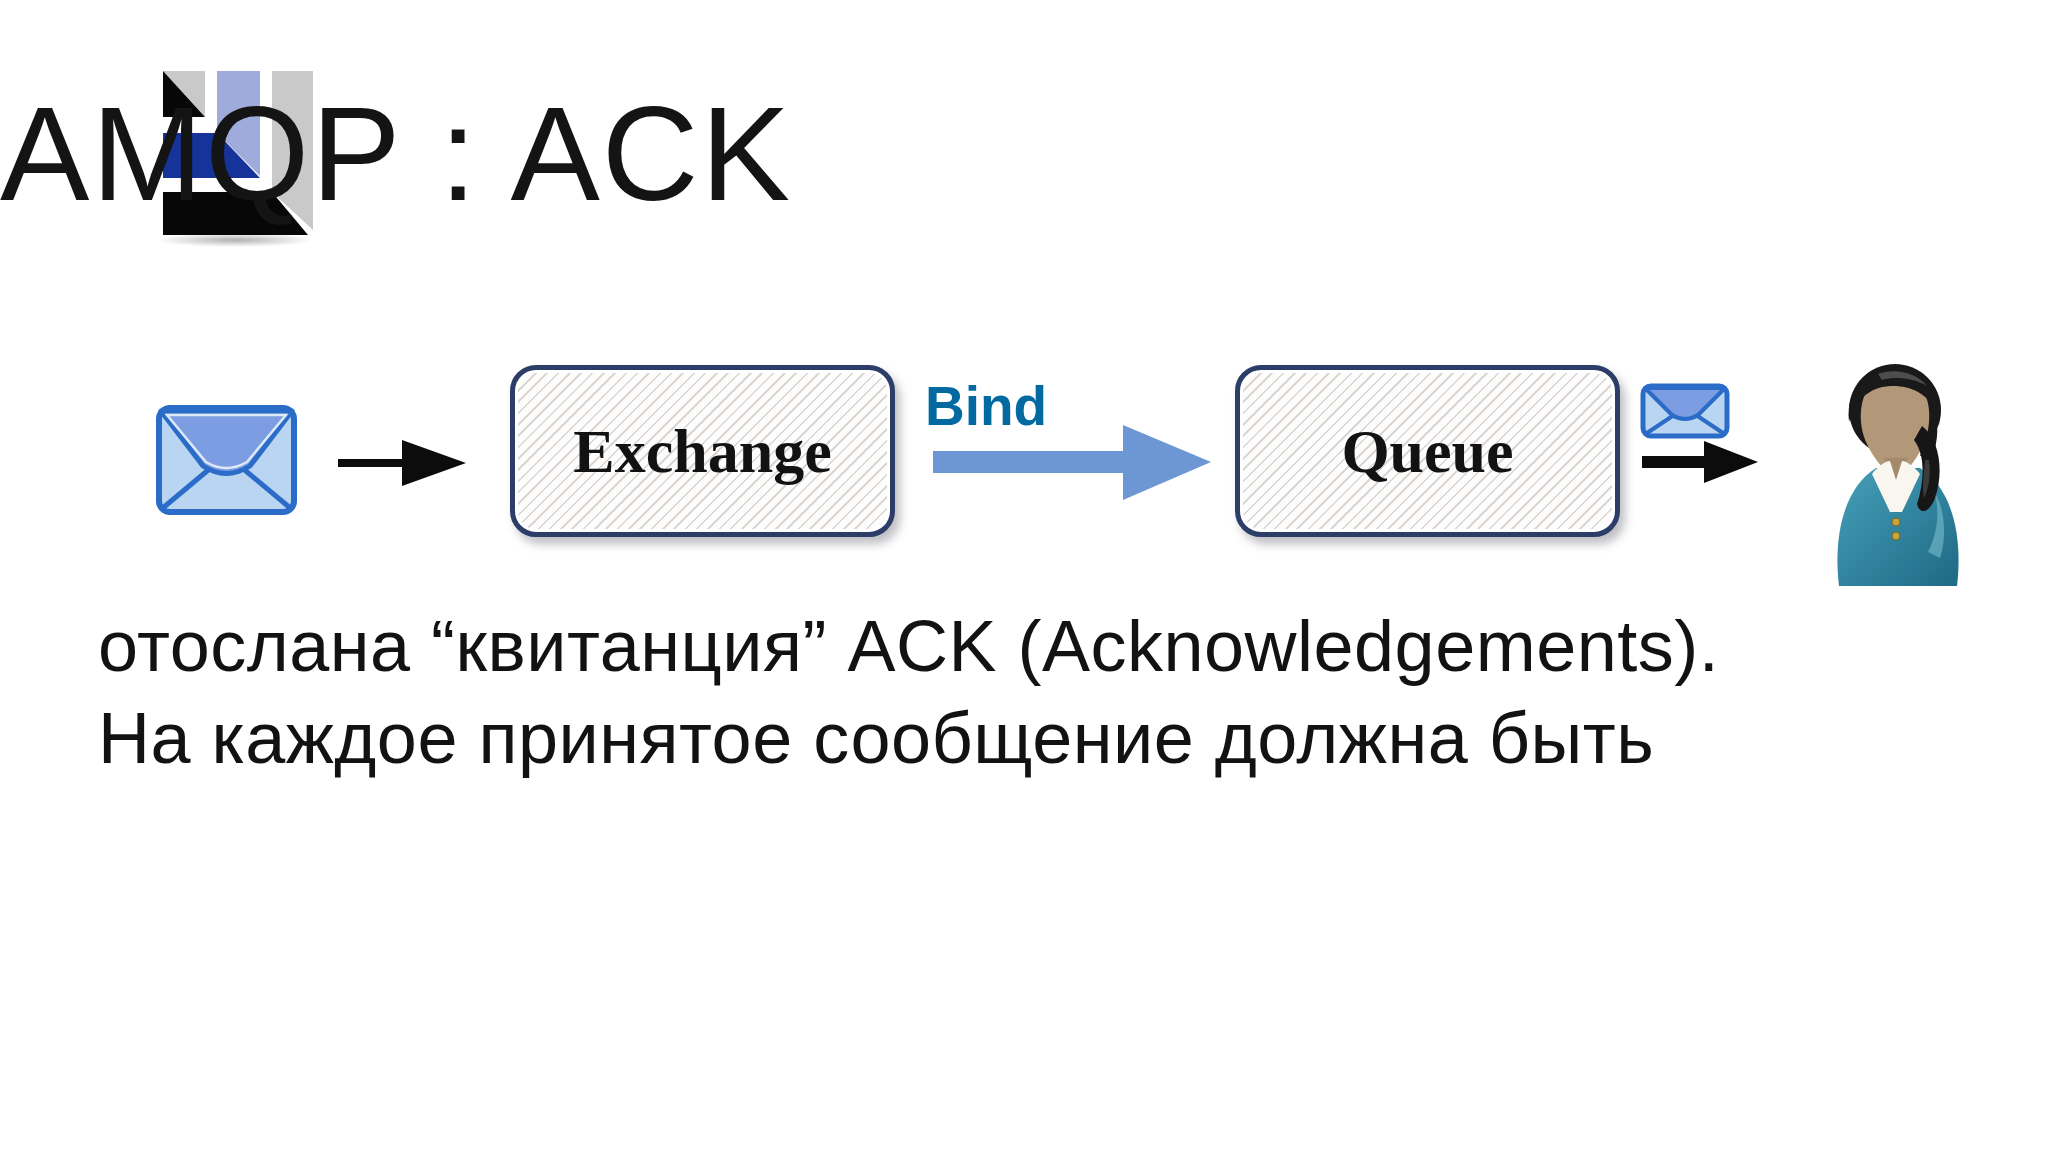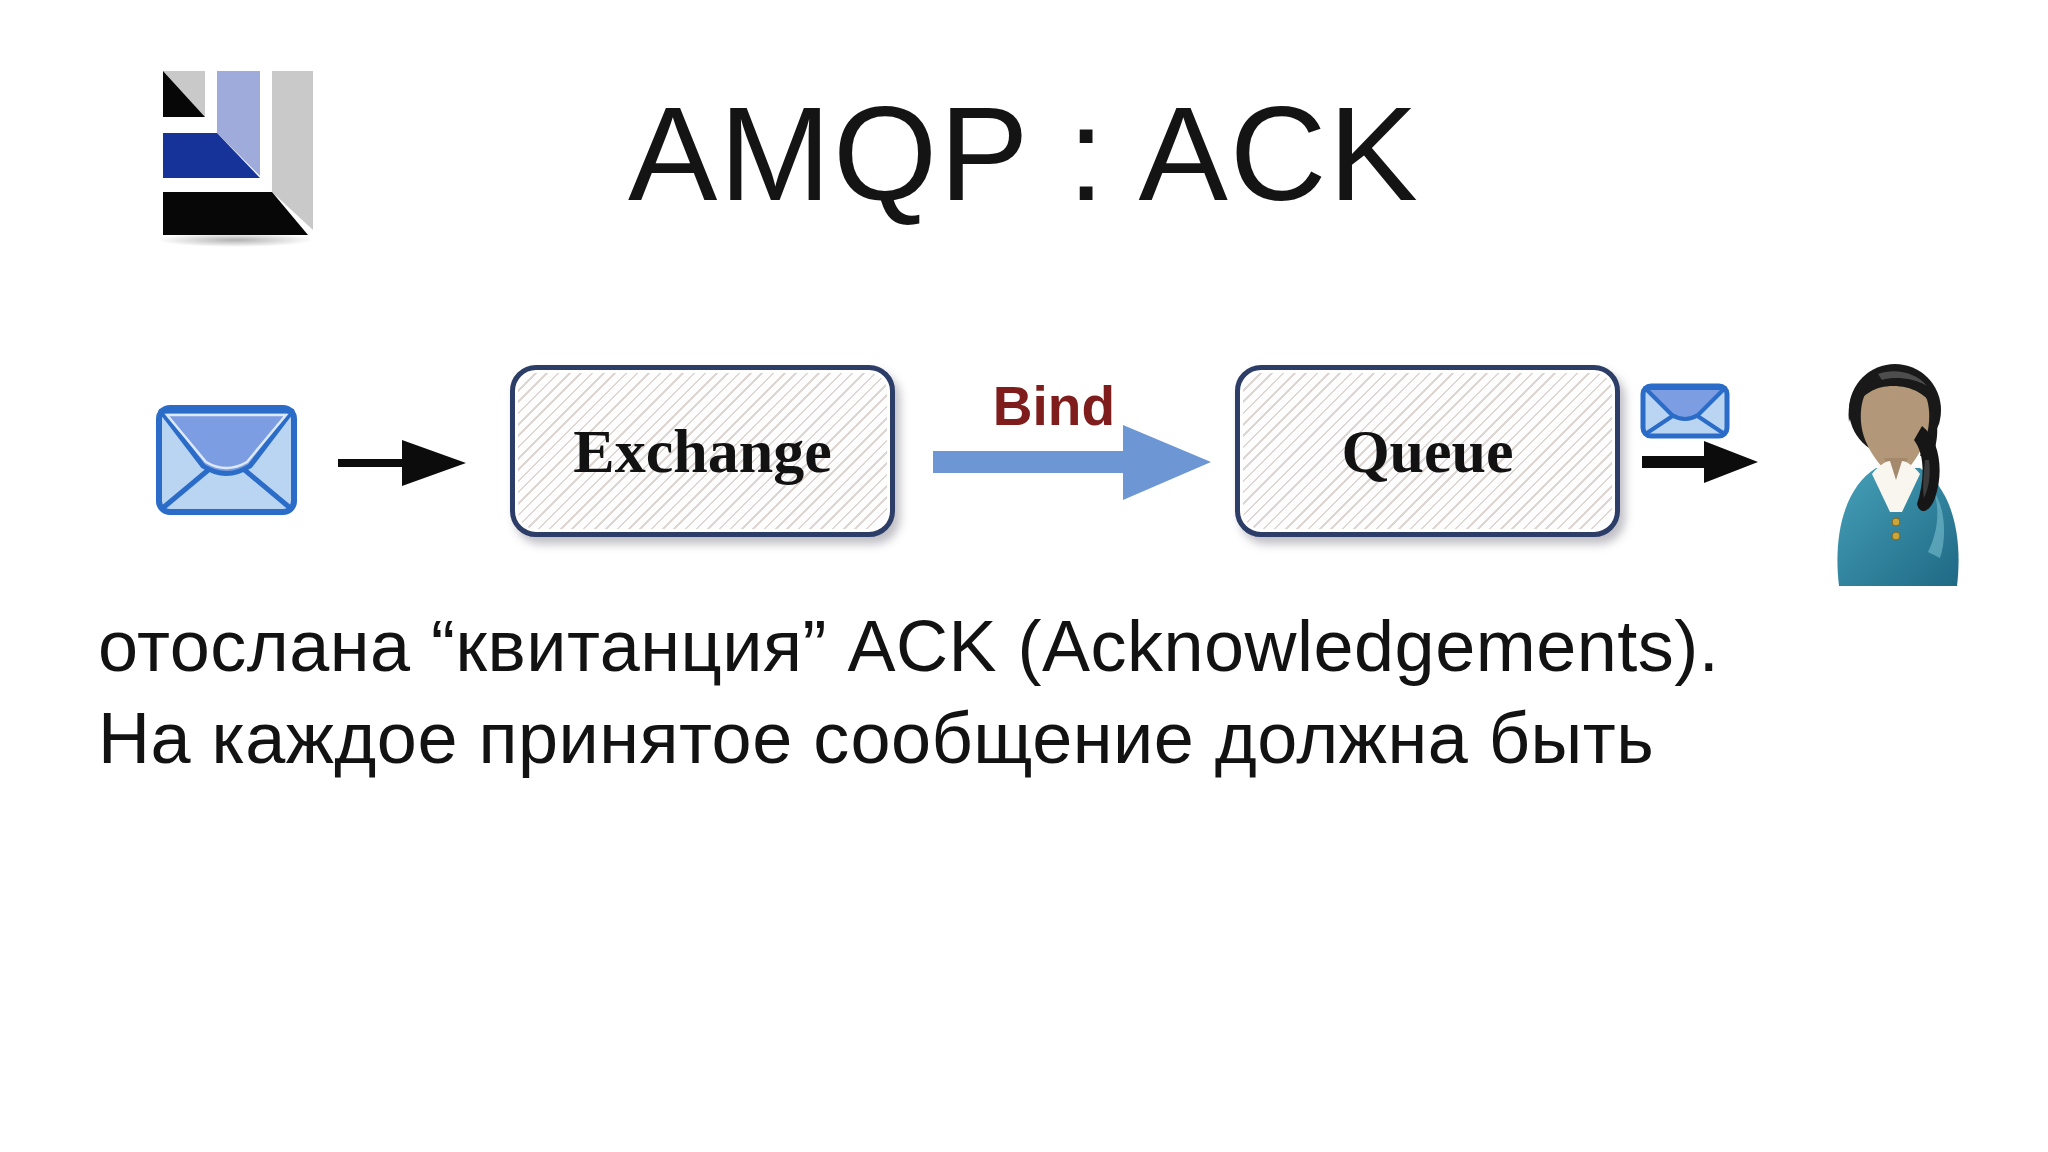--- a/index.html
+++ b/index.html
@@ -5,42 +5,42 @@
   * { margin:0; padding:0; box-sizing:border-box; }
   html,body { background:#ffffff; }
   .slide {
     position:relative; width:2048px; height:1152px;
     background:#ffffff; overflow:hidden;
     font-family:"Liberation Sans", sans-serif;
   }
   .abs { position:absolute; }
   .title {
     position:absolute; top:84px; left:0; width:100%;
-    text-align:center; font-size:134px; line-height:140px;
+    font-size:134px; line-height:140px;
     font-weight:400; color:#141414; letter-spacing:2px;
   }
   .node {
     position:absolute; width:385px; height:172px;
     border:5px solid #2c3e68; border-radius:26px;
     background-color:#fefdfd;
     background-image:repeating-linear-gradient(135deg,
       rgba(210,202,196,0.75) 0px, rgba(210,202,196,0.75) 1.8px,
       rgba(255,255,255,0) 1.8px, rgba(255,255,255,0) 8px);
     box-shadow: 5px 7px 10px rgba(110,110,125,0.45), inset 0 0 0 3px #ffffff;
     display:flex; align-items:center; justify-content:center;
   }
   .node span {
     font-family:"Liberation Serif", serif; font-weight:700;
     font-size:62px; color:#121212;
   }
   .node-exchange { left:510px; top:365px; }
   .node-queue   { left:1235px; top:365px; }
   .bind-label {
     position:absolute; left:925px; top:374px; width:190px;
-    text-align:right; font-size:55px; font-weight:700; color:#7f1d1d;
+    text-align:left; font-size:55px; font-weight:700; color:#0369a1;
   }
   .env-large  { left:155px;  top:404px; }
   .arrow-1    { left:338px;  top:440px; }
   .arrow-blue { left:933px;  top:425px; }
   .env-small  { left:1640px; top:383px; }
   .arrow-2    { left:1642px; top:441px; }
   .person     { left:1832px; top:360px; }
   .logo       { left:150px;  top:52px;  }
   .body-text {
     position:absolute; left:98px; top:600px; width:1910px;

